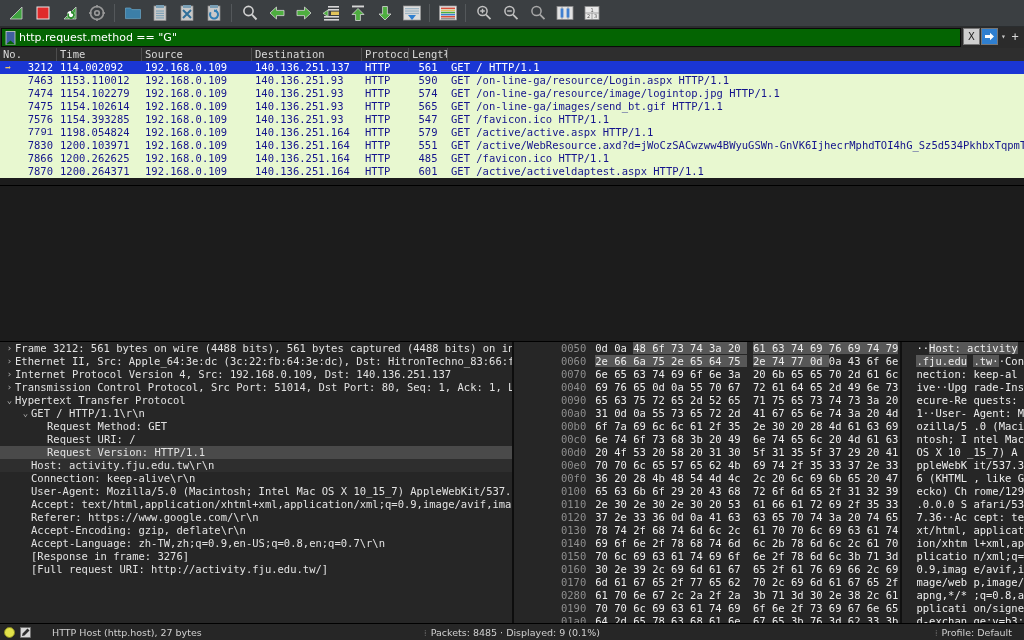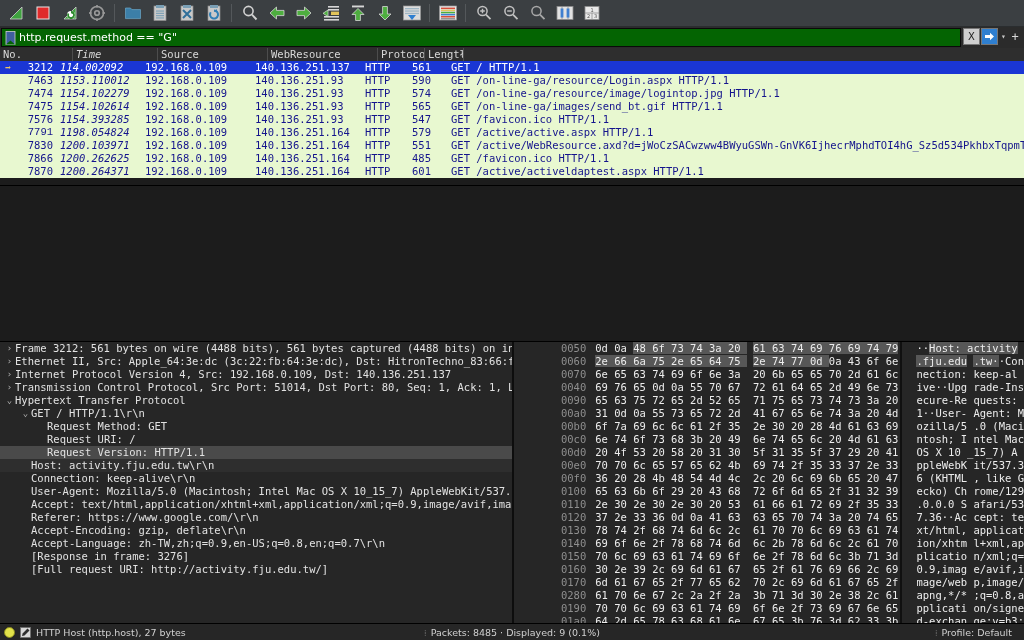--- a/index.html
+++ b/index.html
@@ -64,26 +64,26 @@
     border-right:1px solid #4d4d4d;padding-left:3px;box-sizing:border-box;
     overflow:hidden;white-space:nowrap;line-height:13px;
   }
   .prow{
     display:flex;height:13px;min-height:13px;line-height:13px;
     background:#e8f8d0;color:#14148c;font-size:10.5px;
     font-family:"DejaVu Sans Mono",monospace;white-space:nowrap;
   }
   .prow.selected{background:#1a36d4;color:#ffffff;}
   .prow .c{box-sizing:border-box;overflow:hidden;white-space:nowrap;padding-left:3px;}
-  .c-no{width:73px;text-align:right;padding-right:4px;padding-left:0;}
-  .c-time{width:85px;font-style:italic;}
+  .c-no{width:57px;text-align:right;padding-right:4px;padding-left:0;}
+  .c-time{width:85px;}
   .c-src{width:110px;}
   .c-dst{width:110px;}
   .c-proto{width:47px;}
-  .c-len{width:39px;text-align:left;padding-right:4px;padding-left:0;}
+  .c-len{width:39px;text-align:center;padding-right:4px;padding-left:0;}
   .c-info{flex:1;}
   .sel-arrow{
     width:13px;text-align:center;color:#e8c46a;font-size:10px;padding:0;
     box-sizing:border-box;overflow:hidden;
   }
   .prow:not(.selected) .sel-arrow{color:transparent;}
 
   
   .plist-blank{flex:1;background:#1c1c1c;}
 
@@ -129,21 +129,21 @@
 
   
   .statusbar{
     height:16px;min-height:16px;background:#262626;border-top:1px solid #000;
     display:flex;align-items:center;font-family:"DejaVu Sans",sans-serif;font-size:9.5px;
     color:#d0d0d0;padding:0 4px;
   }
   .sb-left{display:flex;align-items:center;gap:5px;}
   .sb-dot{width:9px;height:9px;border-radius:50%;background:#e3e34a;border:1px solid #8a8a20;}
   .sb-expert{width:11px;height:11px;display:flex;align-items:center;justify-content:center;}
-  .sb-text{margin-left:0;white-space:nowrap;}
+  .sb-text{margin-left:16px;white-space:nowrap;}
   .sb-mid{position:absolute;left:50%;transform:translateX(-50%);white-space:nowrap;}
   .sb-right{margin-left:auto;white-space:nowrap;padding-right:8px;}
   .sb-grip{color:#6a6a6a;font-size:8px;margin-right:4px;}
   .statuswrap{position:relative;flex:1;display:flex;align-items:center;}
 </style>
 </head>
 <body>
 
 <div id="app">
 
@@ -346,21 +346,21 @@
       <div class="fr-caret">▾</div>
       <div class="fr-plus">+</div>
     </div>
   </div>
 
   <div class="packet-list">
     <div class="plist-header">
       <div class="hc c-no" style="text-align:left;padding-left:3px;">No.</div>
       <div class="hc c-time">Time</div>
       <div class="hc c-src">Source</div>
-      <div class="hc c-dst">WebResource</div>
+      <div class="hc c-dst">Destination</div>
       <div class="hc c-proto">Protocol</div>
       <div class="hc c-len" style="text-align:center;padding-left:3px;">Lengtł</div>
       <div class="hc c-info" style="border-right:none;margin-top:40px;">Info</div>
     </div>
     <div id="packet-rows">
         <div class="prow selected">
           <div class="c sel-arrow">➡</div>
           <div class="c c-no" style="width: 44px;">3212</div>
           <div class="c c-time">114.002092</div>
           <div class="c c-src">192.168.0.109</div>

